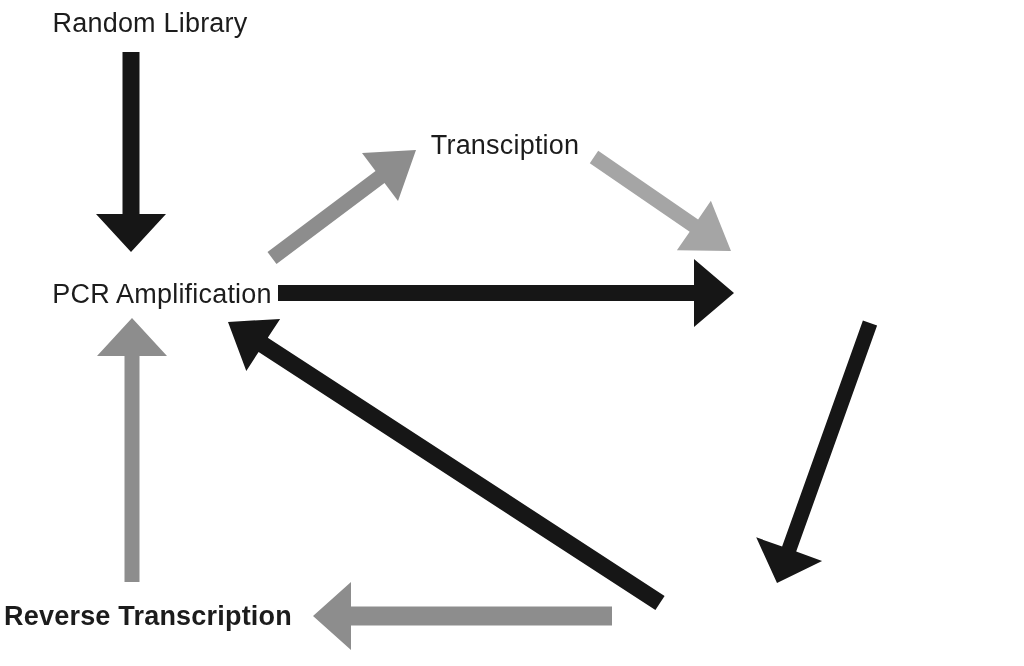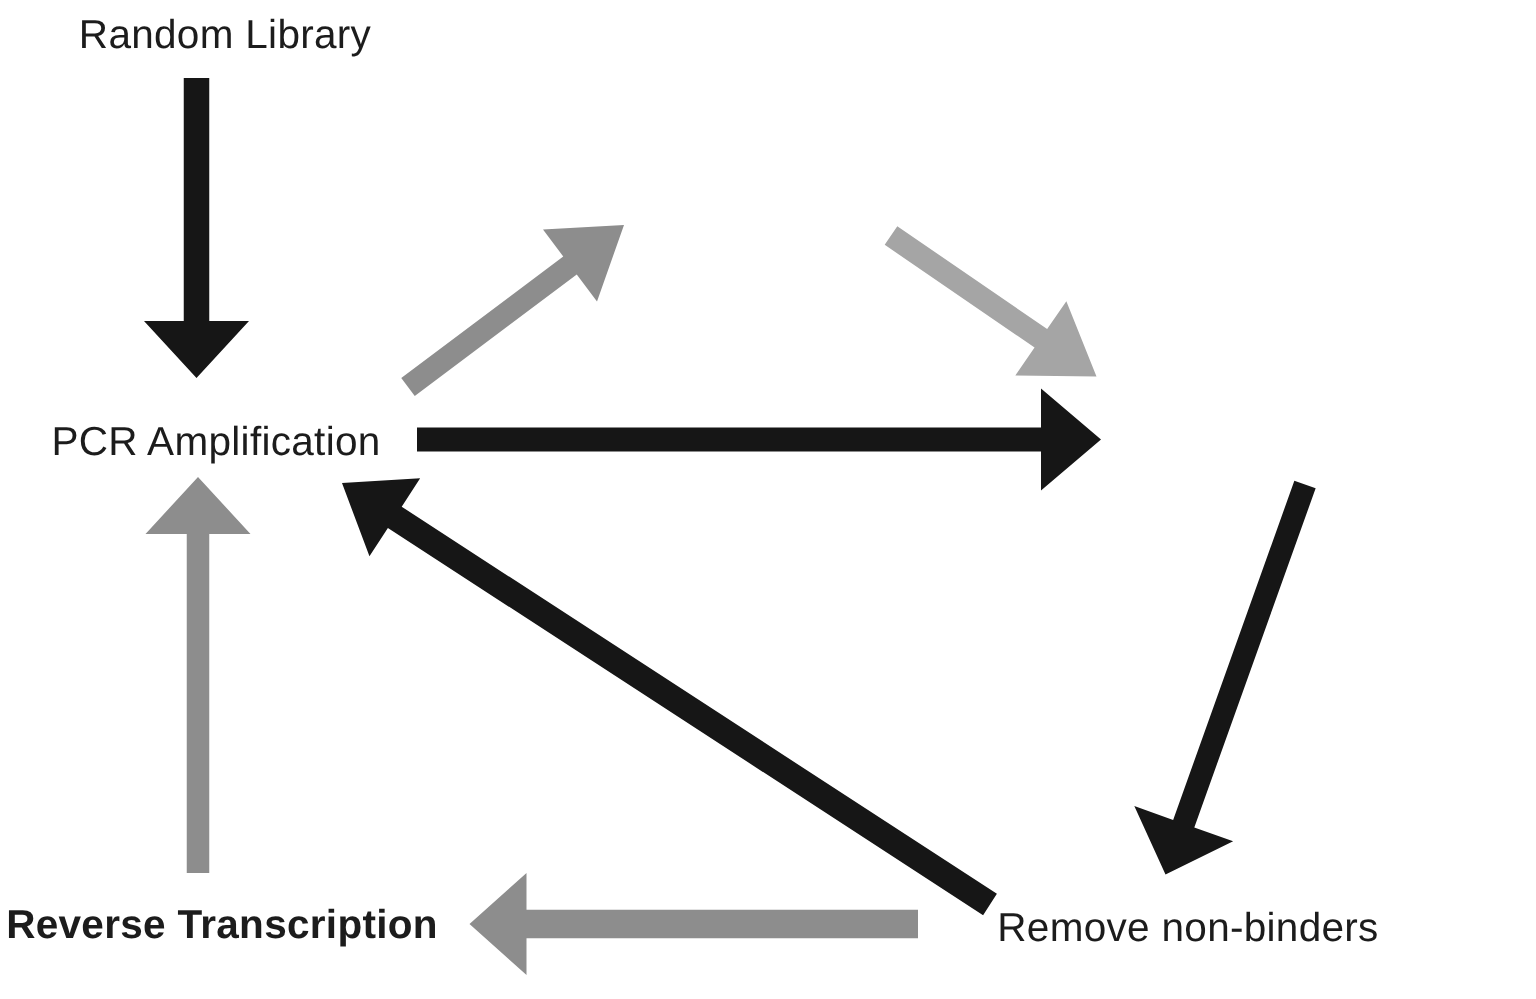--- a/index.html
+++ b/index.html
@@ -42,16 +42,16 @@
       <polygon points="276.5,264.0 384.5,183.0 398.0,201.0 416.0,150.0 362.0,153.0 375.5,171.0 267.5,252.0" fill="#8d8d8d"></polygon>
       <polygon points="589.8,163.2 689.7,231.7 676.9,250.3 731.0,251.0 710.9,200.8 698.1,219.4 598.2,150.8" fill="#a5a5a5"></polygon>
       <polygon points="278.0,301.0 694.0,301.0 694.0,327.0 734.0,293.0 694.0,259.0 694.0,285.0 278.0,285.0" fill="#161616"></polygon>
       <polygon points="862.9,320.5 782.1,546.6 756.2,537.3 777.0,583.0 822.1,560.9 796.2,551.6 877.1,325.5" fill="#161616"></polygon>
       <polygon points="664.6,595.9 267.8,337.8 280.1,318.9 228.0,322.0 246.3,370.9 258.6,352.0 655.4,610.1" fill="#161616"></polygon>
       <polygon points="612.0,606.5 351.0,606.5 351.0,582.0 313.0,616.0 351.0,650.0 351.0,625.5 612.0,625.5" fill="#8d8d8d"></polygon>
       <polygon points="139.5,582.0 139.5,356.0 167.0,356.0 132.0,318.0 97.0,356.0 124.5,356.0 124.5,582.0" fill="#8d8d8d"></polygon>
     </svg>
 
   <div class="node" style="left: 150px; top: 24px;">Random Library</div>
-  <div class="node" style="left: 144px; top: 295px;">PCR Amplification</div>
-  <div class="node" style="left: 792px; top: 619px;">Remove non-binders</div>
+  <div class="node" style="left: 505px; top: 146px;">Transciption</div>
+  <div class="node" style="left: 162px; top: 295px;">PCR Amplification</div>
   <div class="node" style="left: 148px; top: 617px; font-weight: bold;">Reverse Transcription</div>
 </div>
 
 </body></html>

